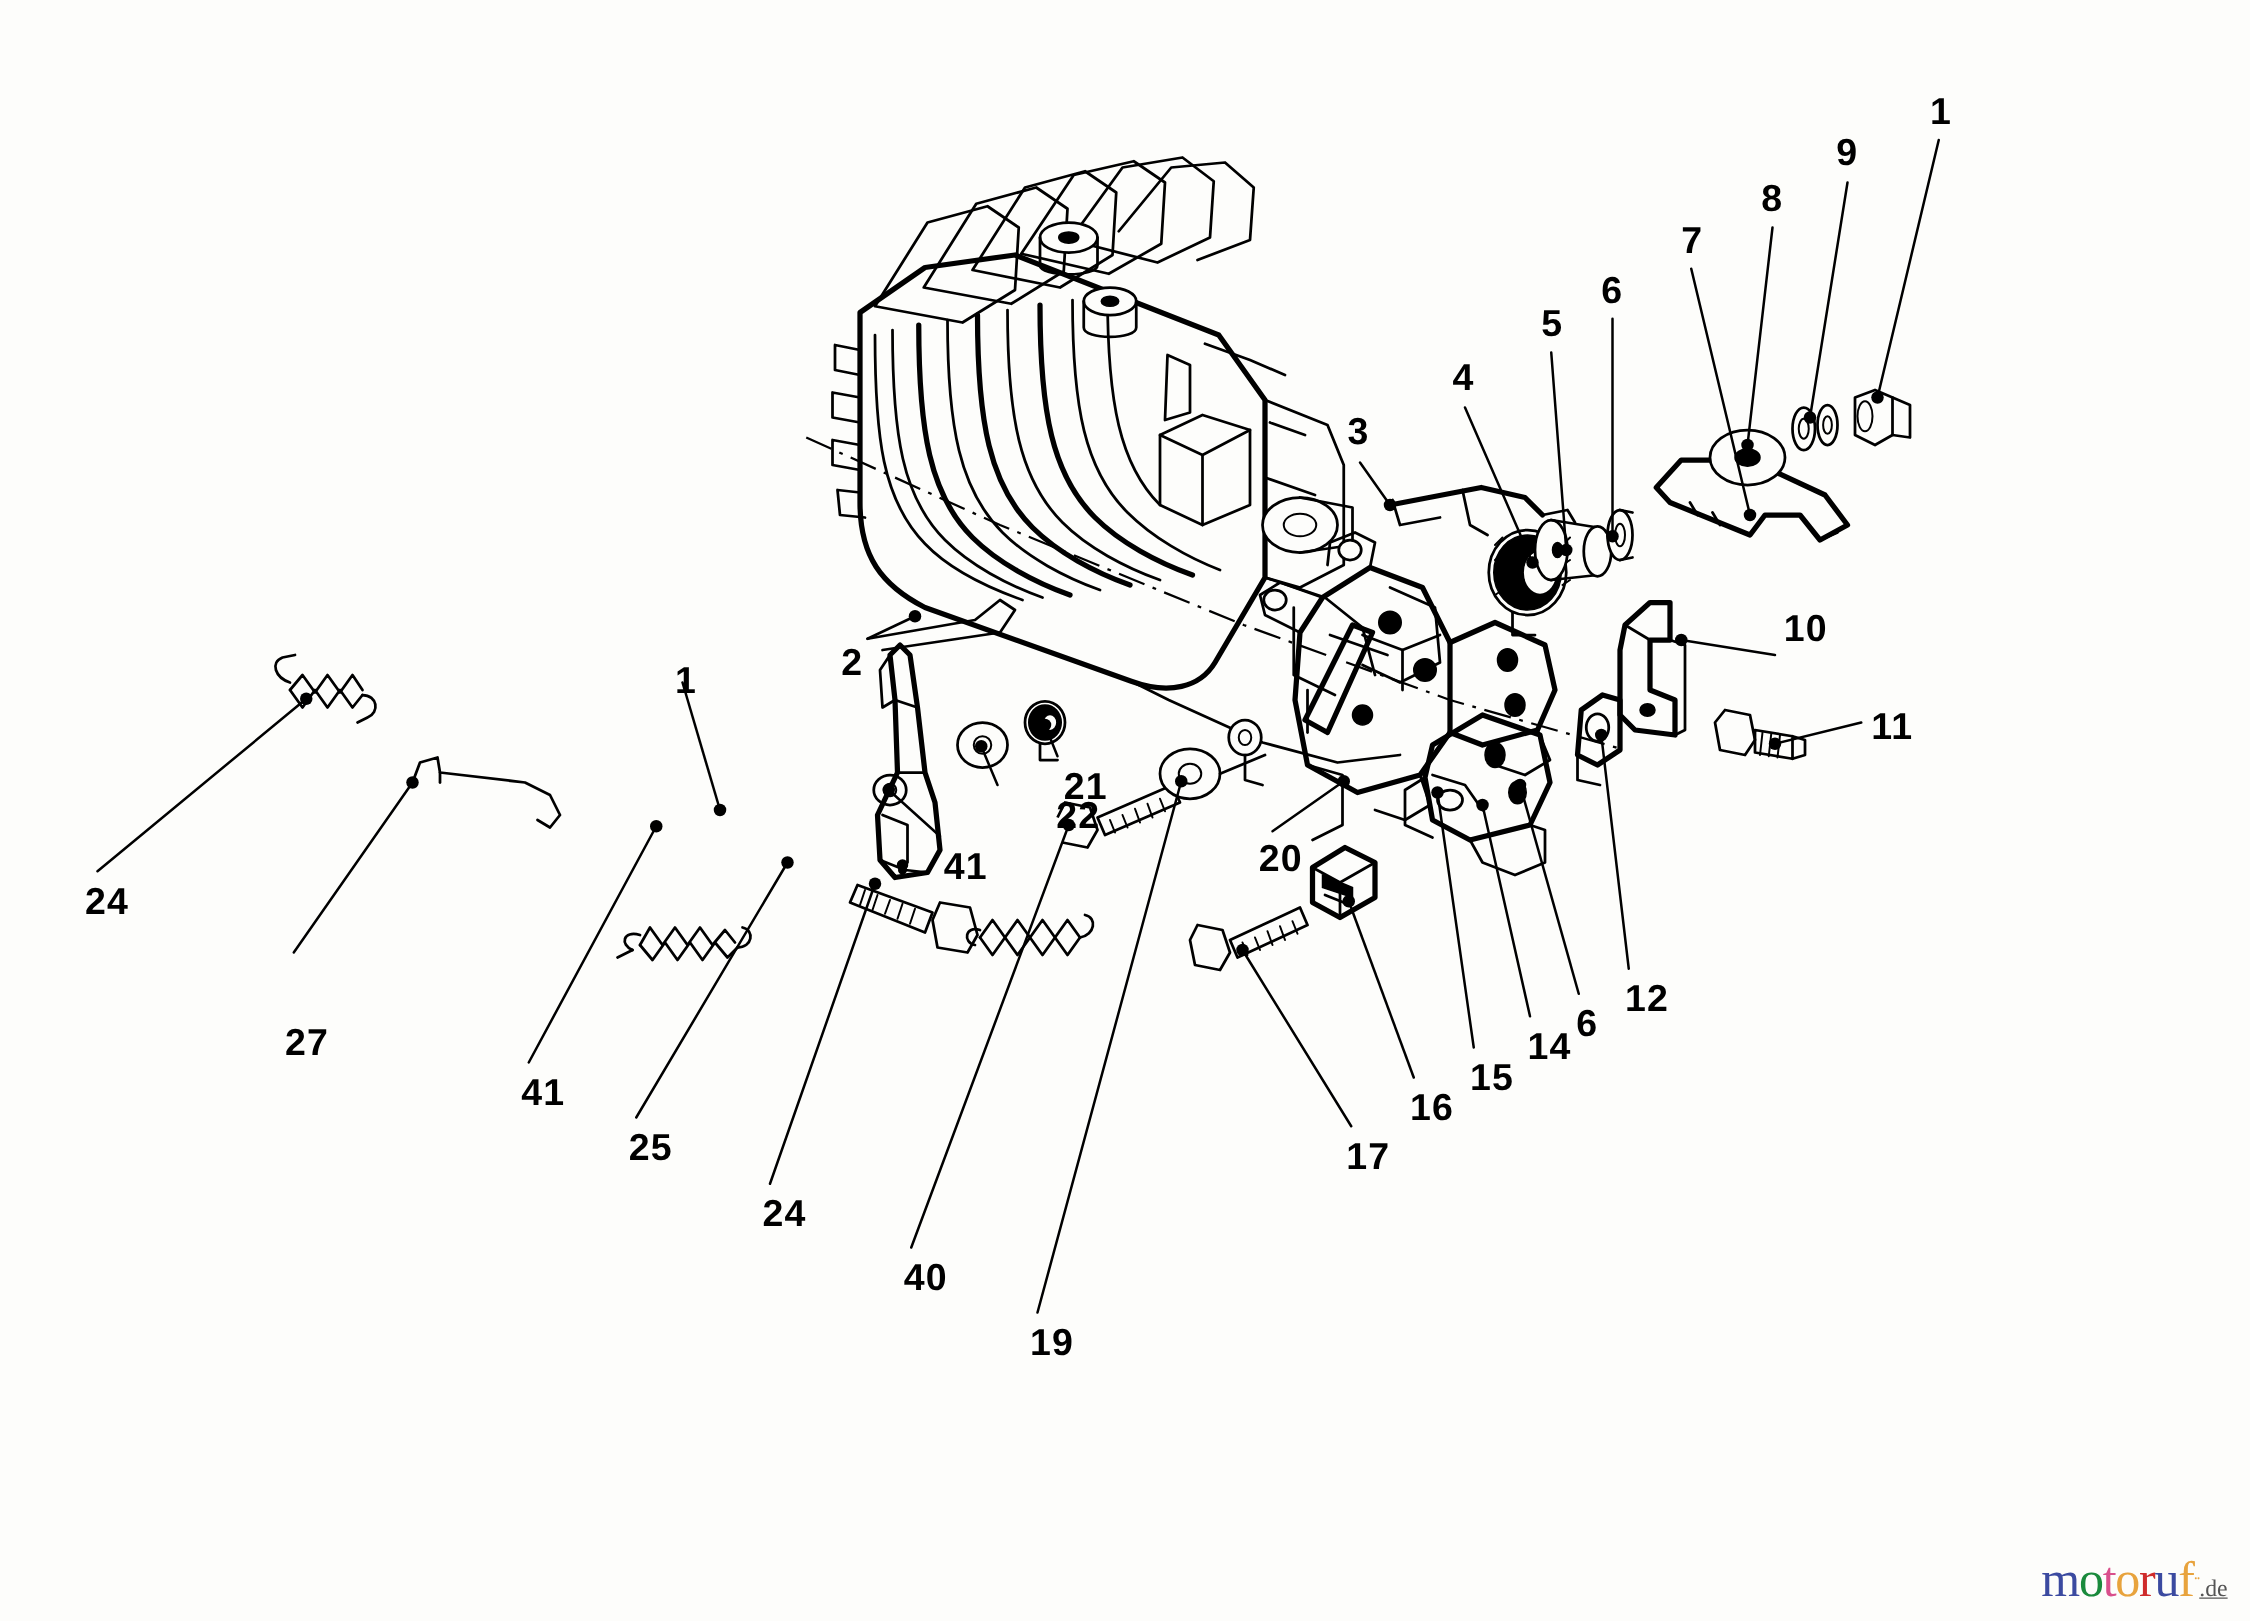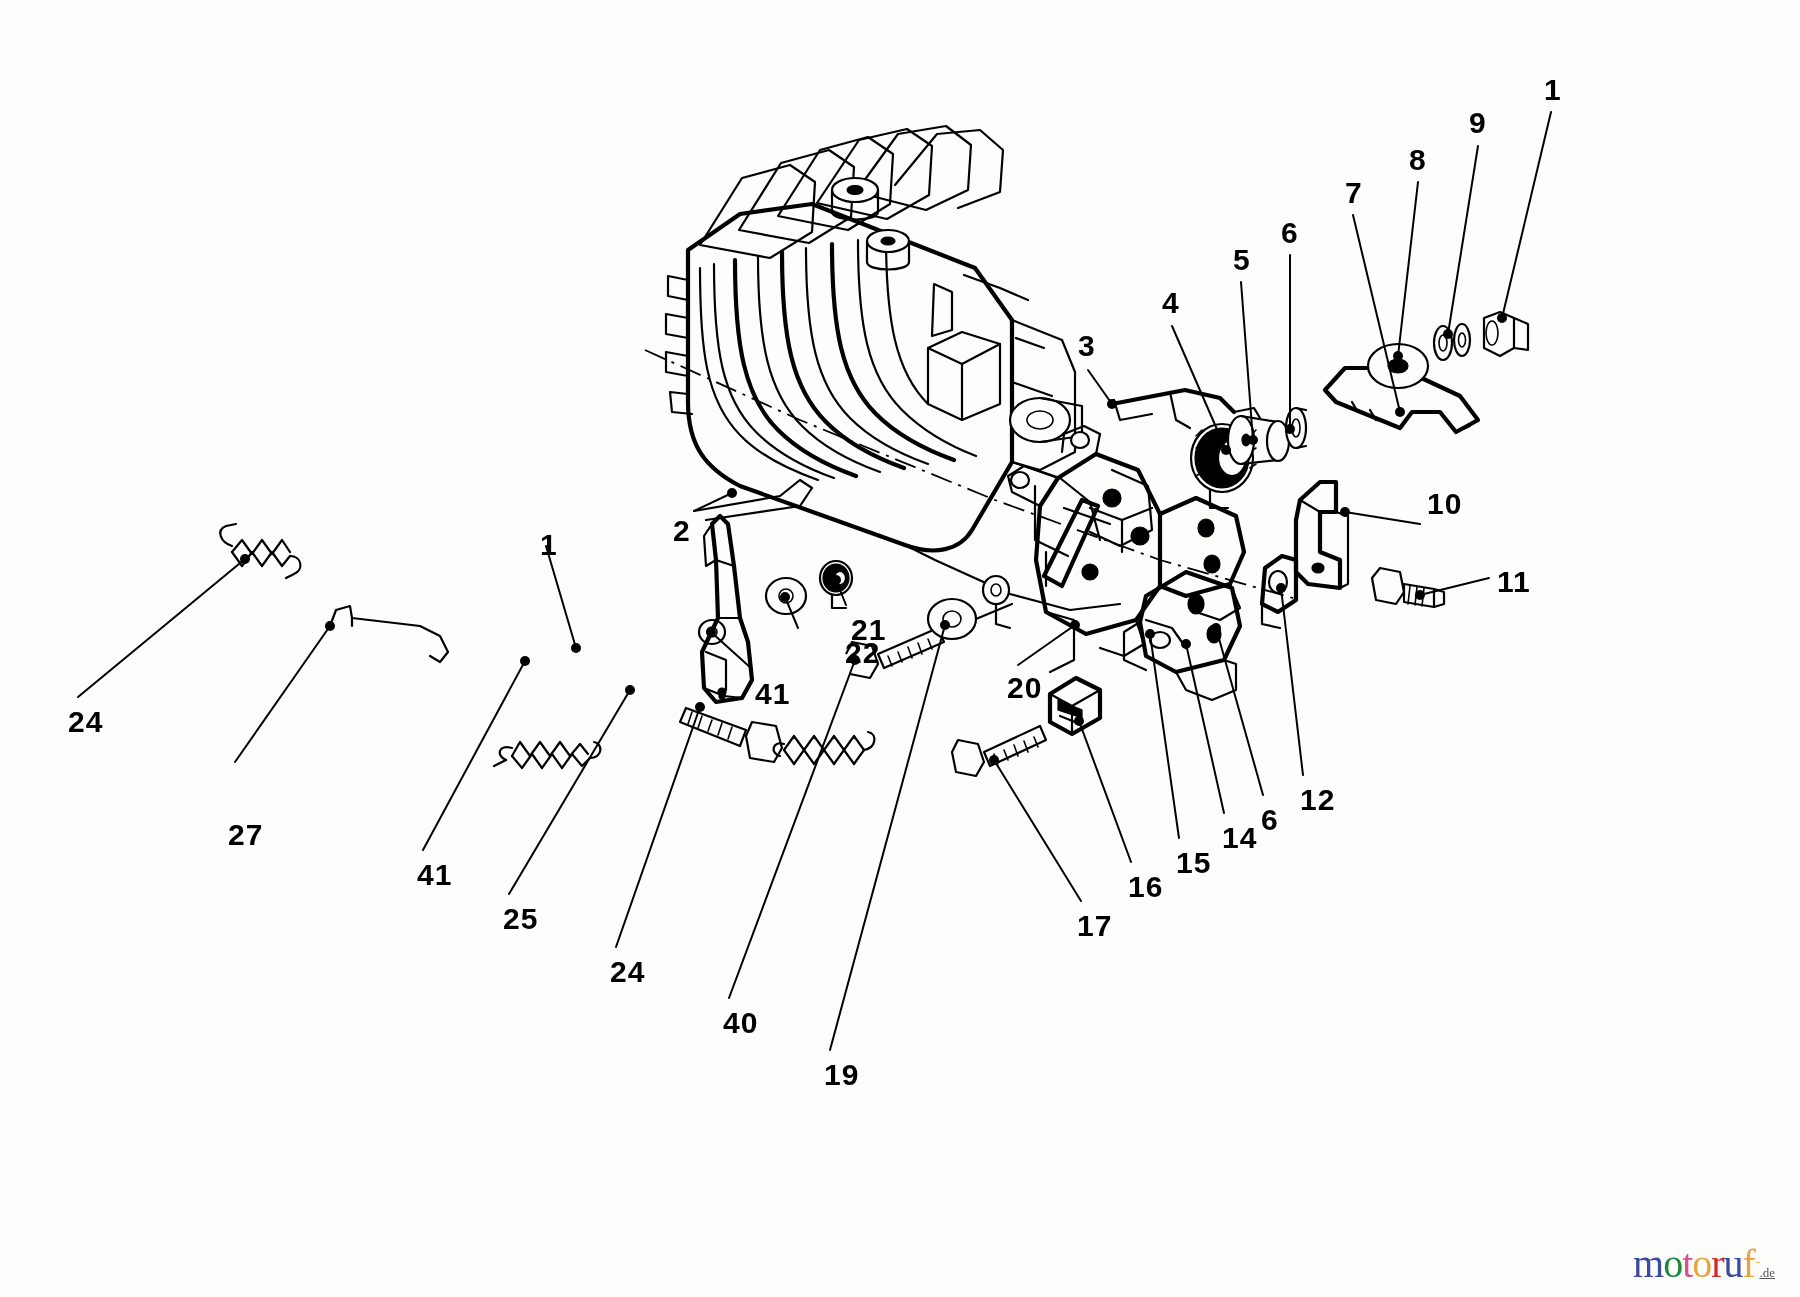--- a/index.html
+++ b/index.html
@@ -7,21 +7,21 @@
        font-family:"Liberation Serif",serif;}
   #sheet{position:absolute;inset:0;background:#fdfdfb;}
   svg#diagram{position:absolute;left:0;top:0;width:1800px;height:1297px;}
   .callout{position:absolute;font-family:"Liberation Sans",sans-serif;
            font-weight:bold;font-size:30px;color:#000;line-height:1;
            letter-spacing:1px;white-space:nowrap;}
   
   #wm{position:absolute;left:1633px;top:1240px;font-family:"Liberation Serif",serif;
       font-size:40px;font-weight:400;letter-spacing:-1px;white-space:nowrap;}
   #wm span{display:inline-block;}
-  #wm .de{font-size:13px;color:#555;letter-spacing:0;vertical-align:baseline;text-decoration:underline;}
+  #wm .de{font-size:19px;color:#555;letter-spacing:0;vertical-align:baseline;text-decoration:underline;}
   #wm .dot{font-size:13px;vertical-align:super;color:#e8a33d;}
 </style>
 </head>
 <body>
 
 <div id="sheet">
 
   <svg id="diagram" viewBox="0 0 1800 1297" xmlns="http://www.w3.org/2000/svg">
     <defs>
       <style>

